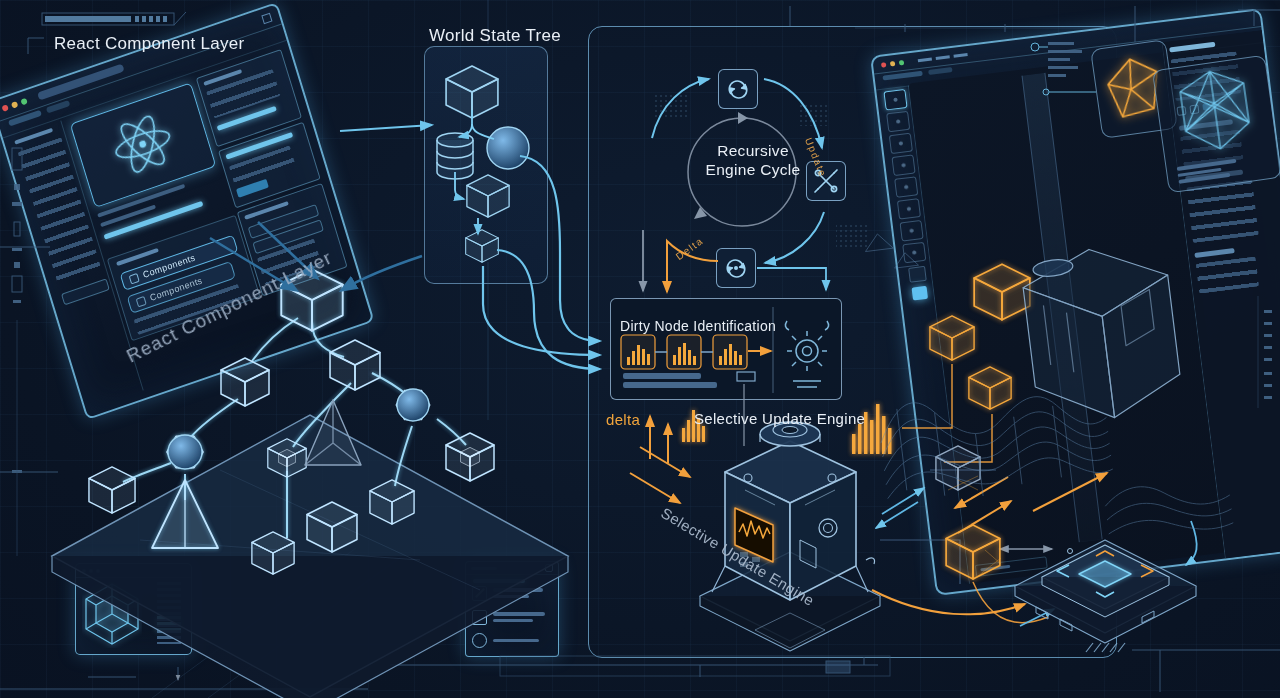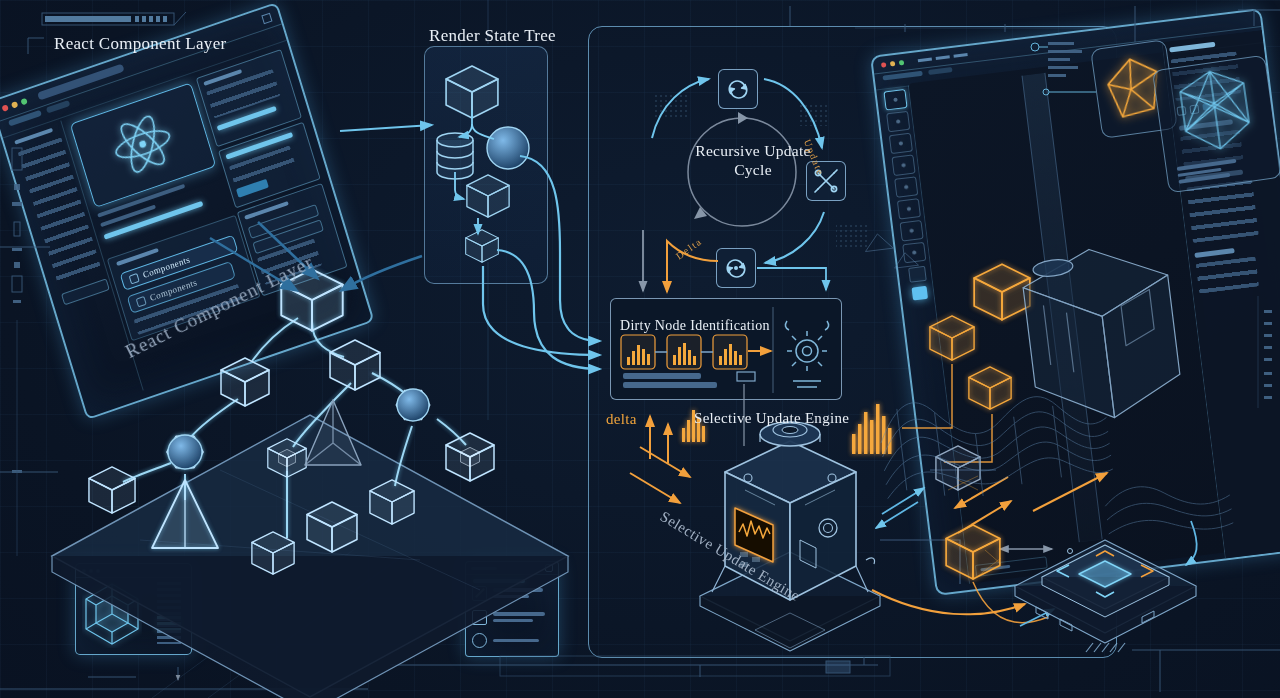--- a/index.html
+++ b/index.html
@@ -1,17 +1,17 @@
 <!DOCTYPE html>
 <html><head>
 <meta charset="utf-8">
 <style>
   html,body{margin:0;padding:0;background:#05090F}
   .canvas{position:relative;width:1280px;height:698px;overflow:hidden;
-    font-family:Liberation Serif, serif;
+    font-family:Liberation Sans, sans-serif;
     background:radial-gradient(1200px 800px at 55% 40%, #0E1C30 0%, #0A1424 58%, #081020 100%)}
   .grid{position:absolute;inset:0;z-index:1;
     background-image:linear-gradient(rgba(90,140,200,.055) 1px,transparent 1px),
                      linear-gradient(90deg,rgba(90,140,200,.055) 1px,transparent 1px);
     background-size:46px 46px}
   .abs{position:absolute}
   .lbl{position:absolute;color:#E9EFF6;letter-spacing:.3px;white-space:nowrap;z-index:6}
   .h1{font-size:17px;font-weight:500}
   .cap{position:absolute;color:rgba(158,176,198,.92);z-index:6;white-space:nowrap}
   .arc{position:absolute;color:#E8A54B;font-size:10px;letter-spacing:1.6px;z-index:6;white-space:nowrap;opacity:.95}
@@ -38,21 +38,21 @@
   .rb{height:3.5px;border-radius:2px;background:#46688C;margin:3px 0}
   svg{display:block}
 </style>
 </head>
 <body>
 
 <div class="canvas">
   <div class="grid"></div>
 
   <div class="lbl h1" style="left:54px;top:34px">React Component Layer</div>
-  <div class="lbl h1" style="left:429px;top:26px">Render State Tree</div>
+  <div class="lbl h1" style="left:429px;top:26px">World State Tree</div>
 
   <div class="panelbox" style="left:588px;top:26px;width:527px;height:630px;border:1.5px solid rgba(120,180,220,.75);border-radius:14px"></div>
   <div class="panelbox" style="left:424px;top:46px;width:122px;height:236px;border:1px solid rgba(140,195,235,.55);
        background:linear-gradient(rgba(42,82,130,.22),rgba(20,45,80,.22))"></div>
 
 
   <div class="panelbox" style="left:718px;top:69px;width:38px;height:38px;border:1px solid rgba(150,195,230,.8);border-radius:6px;background:rgba(16,32,54,.9)">
     <svg width="38" height="38">
         <g stroke="#9FD4F2" stroke-width="1.6" fill="none">
       <path d="M12,24 a8,8 0 1 1 14,-7"></path>
@@ -77,21 +77,21 @@
         <g stroke="#9FD4F2" stroke-width="1.6" fill="none">
       <path d="M12,24 a8,8 0 1 1 14,-7"></path>
           <path d="M26,14 l1,5 -5,-1" fill="#9FD4F2"></path>
       <path d="M26,15 a8,8 0 1 1 -14,7"></path>
           <path d="M12,23 l-1,-5 5,1" fill="#9FD4F2"></path>
       <circle cx="19" cy="19" r="2" fill="#9FD4F2" stroke="none"></circle>
         </g>
       </svg>
   </div>
 
-  <div class="lbl" style="left:694px;top:141px;width:118px;white-space:normal;text-align:center;font-size:15.5px;line-height:1.25;font-weight:500">Recursive Update Cycle</div>
+  <div class="lbl" style="left:694px;top:141px;width:118px;white-space:normal;text-align:center;font-size:15.5px;line-height:1.25;font-weight:500">Recursive Engine Cycle</div>
   <div class="arc" style="left:795px;top:152px;transform:rotate(68deg)">Update</div>
   <div class="arc" style="left:674px;top:243px;transform:rotate(-36deg)">Delta</div>
 
   <div class="panelbox" style="left:610px;top:298px;width:230px;height:100px;border:1px solid rgba(160,195,225,.75);border-radius:6px;background:rgba(11,23,40,.92)">
     <div class="lbl" style="left:9px;top:19px;font-size:14px;font-weight:500">Dirty Node Identification</div>
     <svg class="abs" style="left:0;top:0" width="230" height="100">
       <g>
         <g stroke="#F2A03C" fill="rgba(242,160,60,.07)" stroke-width="1.2">
           <rect x="10" y="36" width="34" height="34" rx="4"></rect>
             <rect x="56" y="36" width="34" height="34" rx="4"></rect>

